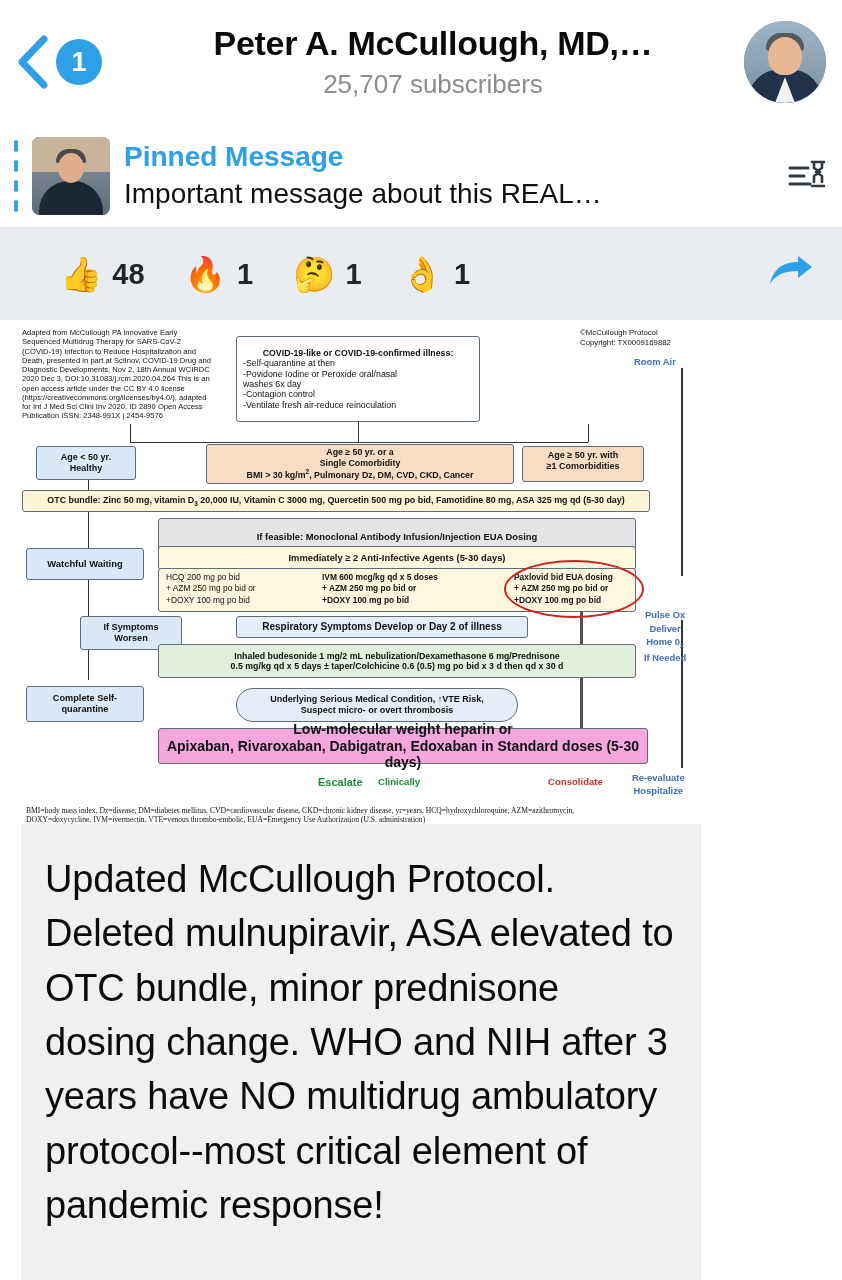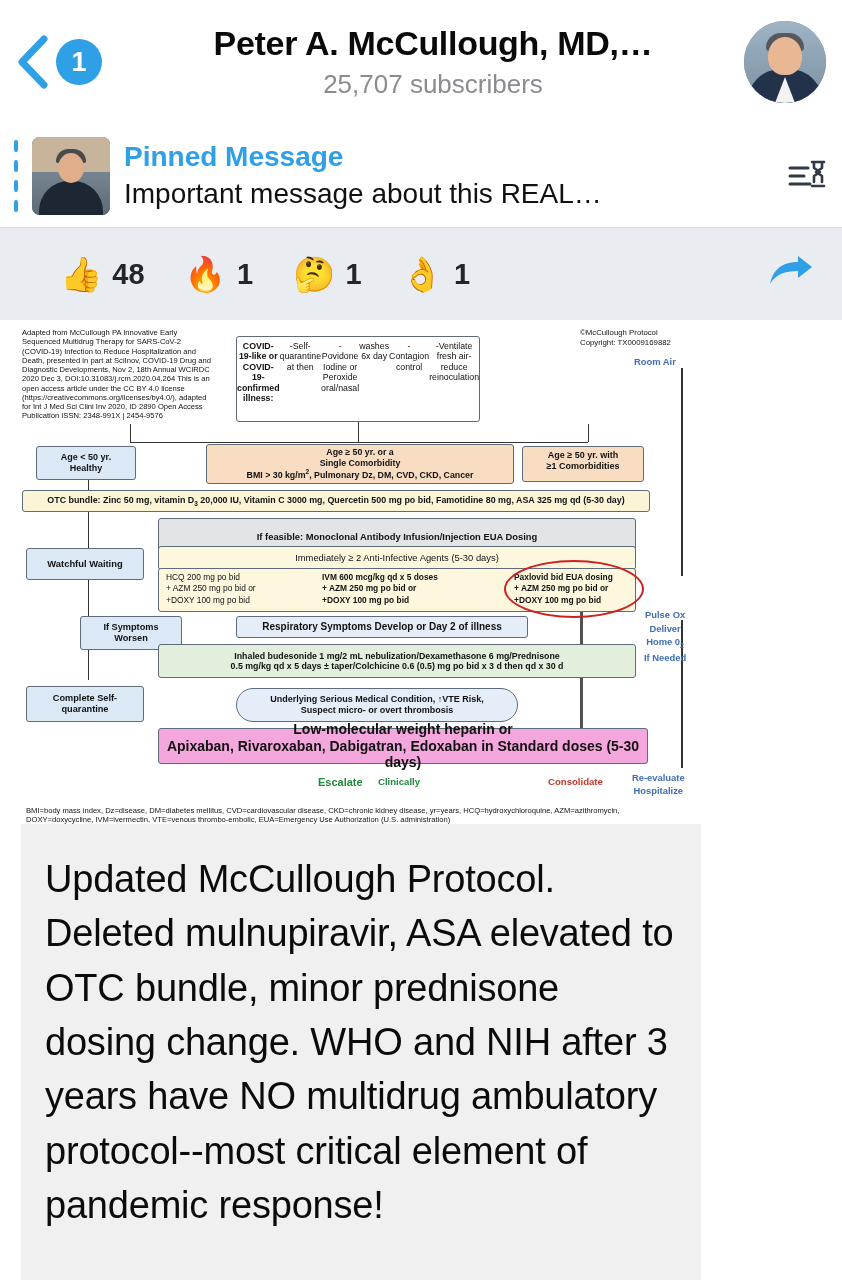--- a/index.html
+++ b/index.html
@@ -127,21 +127,21 @@
   .pink { background: #f4a7dc; border-color:#b5558f; }
   .white { background: #ffffff; }
   .bold { font-weight: 700; }
   .chart .line { position:absolute; background:#333; }
   .redline { background:#c0392b; }
   .bluline { background:#3f6fb5; }
   .ellipse {
     position:absolute; border: 2.5px solid #cc2222; border-radius: 50%;
   }
   .cite { position:absolute; font-size: 7.6px; line-height: 1.22; color:#111; }
-  .foot { position:absolute; font-size: 7.6px; line-height:1.25; color:#111; }
+  .foot { position:absolute; font-size: 7.6px; line-height:1.25; color:#111;font-family:Liberation Serif, serif; }
 
   
   .caption {
     position: absolute; left: 21px; top: 824px;
     width: 680px; min-height: 456px;
     background: #f0f0f0;
     padding: 28px 24px 10px 24px;
   }
   .caption p {
     font-size: 38px; line-height: 1.43; color: #0b0b0b;
@@ -241,21 +241,21 @@
       <div class="line" style="left:130px; top:122px; width:458px; height:1px;"></div>
       <div class="line" style="left:130px; top:104px; width:1px; height:18px;"></div>
       <div class="line" style="left:588px; top:104px; width:1px; height:18px;"></div>
 
       <div class="line redline" style="left:580px; top:262px; width:3px; height:182px; opacity:.85;"></div>
       <div class="line redline" style="left:572px; top:440px; width:19px; height:3px; opacity:.0;"></div>
 
       <div class="line bluline" style="left:681px; top:48px; width:2px; height:208px;"></div>
       <div class="line bluline" style="left:681px; top:300px; width:2px; height:148px;"></div>
 
-      <div class="box white" style="left:236px; top:16px; width:244px; height:86px; flex-direction:row; align-items:flex-start; font-size:8.8px; padding:4px 6px;">
+      <div class="box white" style="left:236px; top:16px; width:244px; height:86px; flex-direction:column; align-items:flex-start; font-size:8.8px; padding:4px 6px;">
         <div style="width:100%; text-align:center; font-weight:600;">COVID-19-like or COVID-19-confirmed illness:</div>
         <div>-Self-quarantine at then</div>
         <div>-Povidone Iodine or Peroxide oral/nasal</div>
         <div>washes 6x day</div>
         <div>-Contagion control</div>
         <div>-Ventilate fresh air-reduce reinoculation</div>
       </div>
 
       <div class="box blue bold" style="left:36px; top:126px; width:100px; height:34px; white-space:pre-line; font-size:9px;">Age &lt; 50 yr.
 Healthy</div>
@@ -268,21 +268,21 @@
       <div class="nb bold" style="left:522px; top:130px; width:122px; text-align:center; font-size:9px; line-height:1.25;">Age ≥ 50 yr. with<br>≥1 Comorbidities</div>
 
       <div class="box yellowband bold" style="left:22px; top:170px; width:628px; height:22px; font-size:8.9px;">
         <span>OTC bundle: Zinc 50 mg, vitamin D<span style="font-size:6.5px; vertical-align:sub;">3</span> 20,000 IU, Vitamin C 3000 mg, Quercetin 500 mg po bid, Famotidine 80 mg, ASA 325 mg qd (5-30 day)</span>
       </div>
 
       <div class="box grey bold" style="left:158px; top:198px; width:478px; height:38px; font-size:9.4px;">If feasible:  Monoclonal Antibody Infusion/Injection EUA Dosing</div>
 
       <div class="box blue bold" style="left:26px; top:228px; width:118px; height:32px; font-size:9.4px;">Watchful Waiting</div>
 
-      <div class="box cream" style="left:158px; top:226px; width:478px; height:24px; font-weight:400; font-size:9.4px;">Immediately ≥ 2 Anti-Infective Agents (5-30 days)</div>
+      <div class="box cream" style="left:158px; top:226px; width:478px; height:24px; font-weight:700; font-size:9.4px;">Immediately ≥ 2 Anti-Infective Agents (5-30 days)</div>
       <div class="box cream" style="left:158px; top:248px; width:478px; height:44px;"></div>
       <div class="nb" style="left:166px; top:252px; width:146px; font-size:8.4px; line-height:1.35;">HCQ 200 mg po bid<br>+ AZM 250 mg po bid or<br>+DOXY 100 mg po bid</div>
       <div class="nb" style="left:322px; top:252px; width:170px; font-size:8.4px; line-height:1.35; font-weight:700;">IVM 600 mcg/kg qd x 5 doses<br>+ AZM 250 mg po bid or<br>+DOXY 100 mg po bid</div>
       <div class="nb" style="left:514px; top:252px; width:120px; font-size:8.4px; line-height:1.35; font-weight:700;">Paxlovid bid EUA dosing<br>+ AZM 250 mg po bid or<br>+DOXY 100 mg po bid</div>
       <div class="ellipse" style="left:504px; top:240px; width:140px; height:58px;"></div>
 
       <div class="box blue bold" style="left:80px; top:296px; width:102px; height:34px; white-space:pre-line; font-size:9.2px;">If Symptoms
 Worsen</div>
 
       <div class="box lightblue2 bold" style="left:236px; top:296px; width:292px; height:22px; font-size:10px;">Respiratory Symptoms Develop or Day 2 of illness</div>

